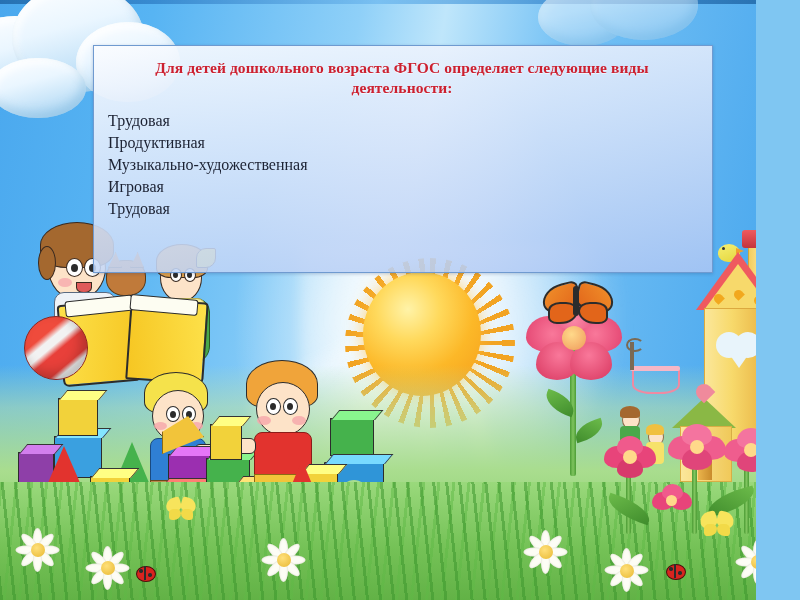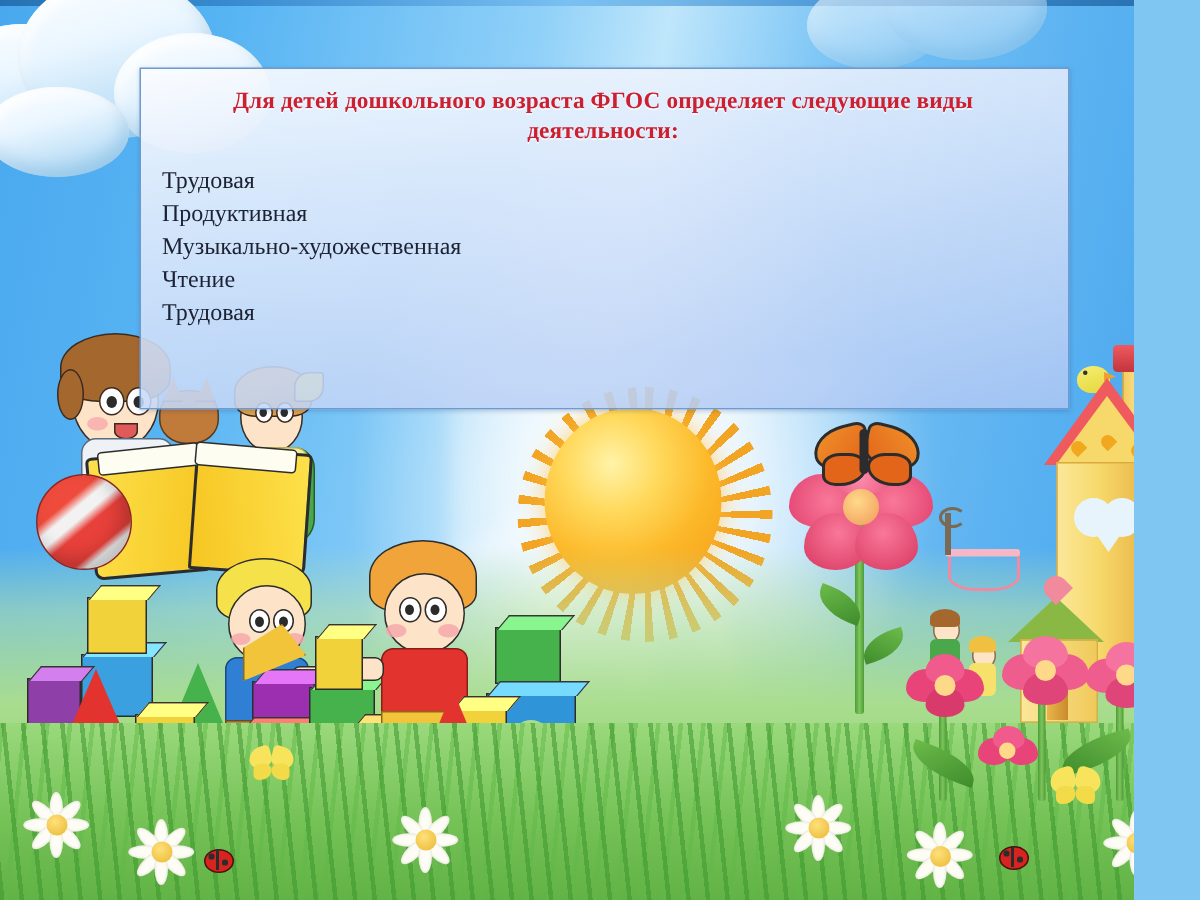--- a/index.html
+++ b/index.html
@@ -459,18 +459,18 @@
     <div class="fig rnd" style="left:3px;top:3px;width:3.5px;height:3.5px;background:#2c2c2c;"></div>
     <div class="fig rnd" style="left:12px;top:7px;width:3.5px;height:3.5px;background:#2c2c2c;"></div>
   </div>
 
   <div id="text-panel">
     <div id="panel-title">Для детей дошкольного возраста ФГОС определяет следующие виды деятельности:</div>
     <ul class="list">
       <li>Трудовая</li>
       <li>Продуктивная</li>
       <li>Музыкально-художественная</li>
-      <li>Чтение</li>
+      <li>Игровая</li>
       <li>Трудовая</li>
     </ul>
   </div>
 
 </div>
 
 </body></html>

